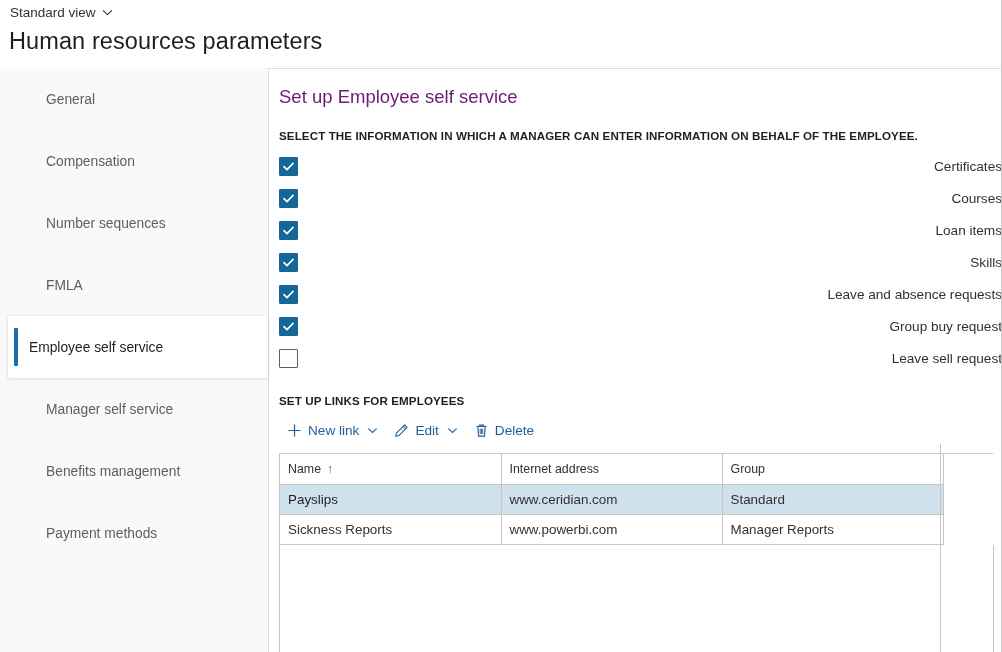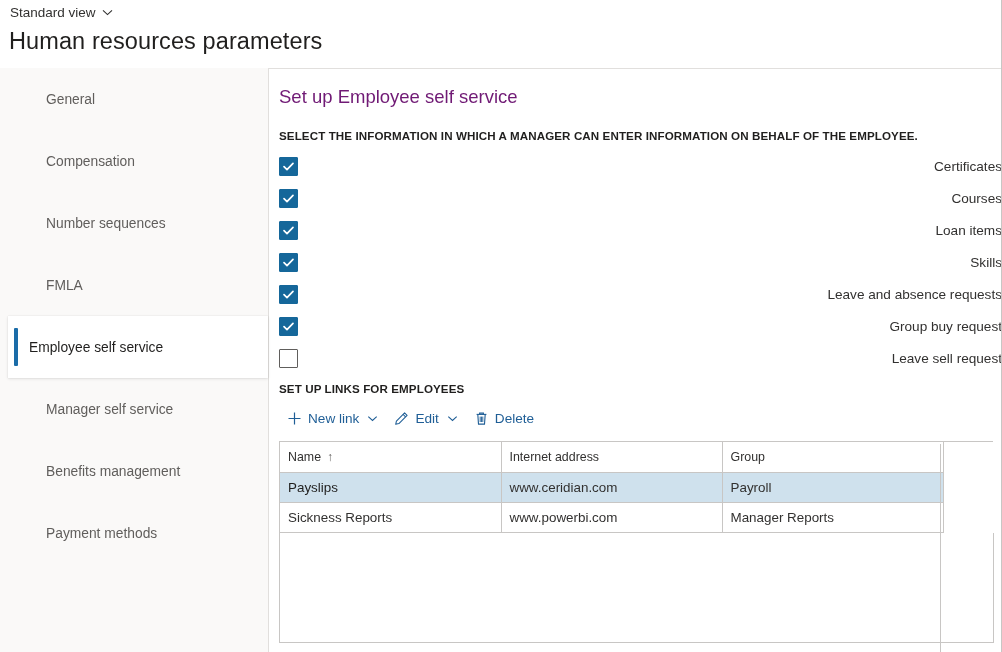--- a/index.html
+++ b/index.html
@@ -108,21 +108,21 @@
   }
   .cbox svg { display: none; }
   .cbox.checked svg { display: block; }
   .check-label {
     margin-left: 14px;
     font-size: 13.6px; color: #323130; line-height: 19px;
   }
 
   
   .subhead2 {
-    margin: 8px 0 0 10px;
+    margin: 20px 0 0 10px;
     font-size: 11.6px; font-weight: bold; color: #201f1e;
     letter-spacing: 0.1px; text-transform: uppercase;
   }
   .toolbar {
     margin: 8px 0 0 10px;
     display: flex; align-items: center;
     height: 30px;
   }
   .tb-btn {
     display: flex; align-items: center; gap: 6px;
@@ -381,21 +381,21 @@
             </th>
             <th>Internet address</th>
             <th>Group</th>
             <th class="blank"></th>
           </tr>
         </thead>
         <tbody>
           <tr class="row-selected">
             <td class="name-cell">Payslips</td>
             <td class="link-cell">www.ceridian.com</td>
-            <td class="link-cell">Payroll</td>
+            <td class="link-cell">Standard</td>
             <td class="blank"></td>
           </tr>
           <tr>
             <td class="name-cell">Sickness Reports</td>
             <td>www.powerbi.com</td>
             <td>Manager Reports</td>
             <td class="blank"></td>
           </tr>
         </tbody>
       </table>

